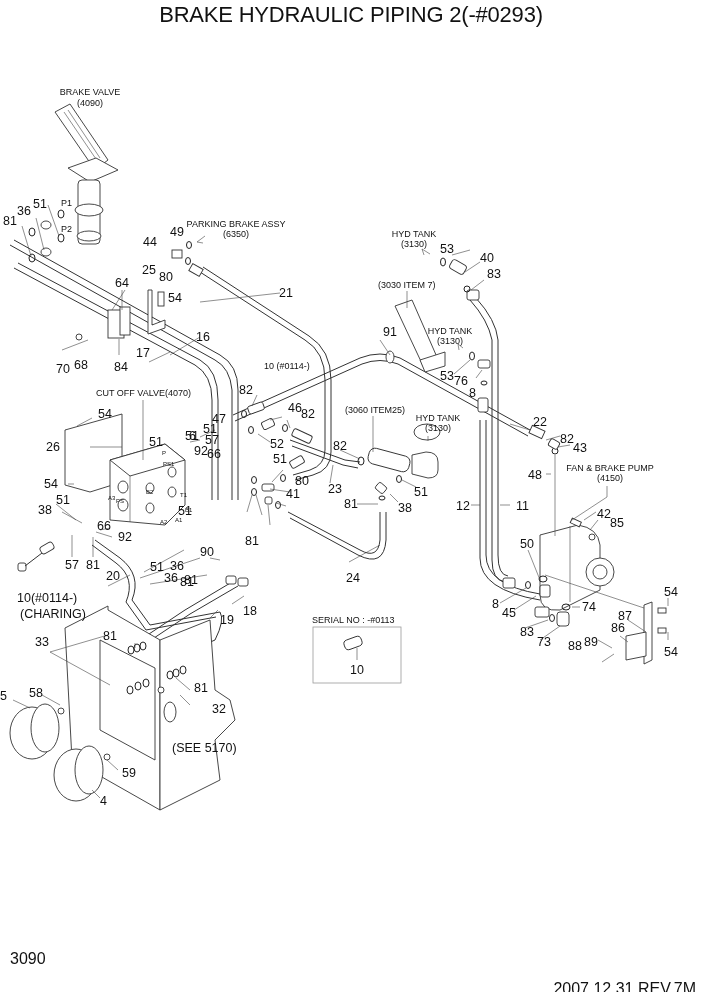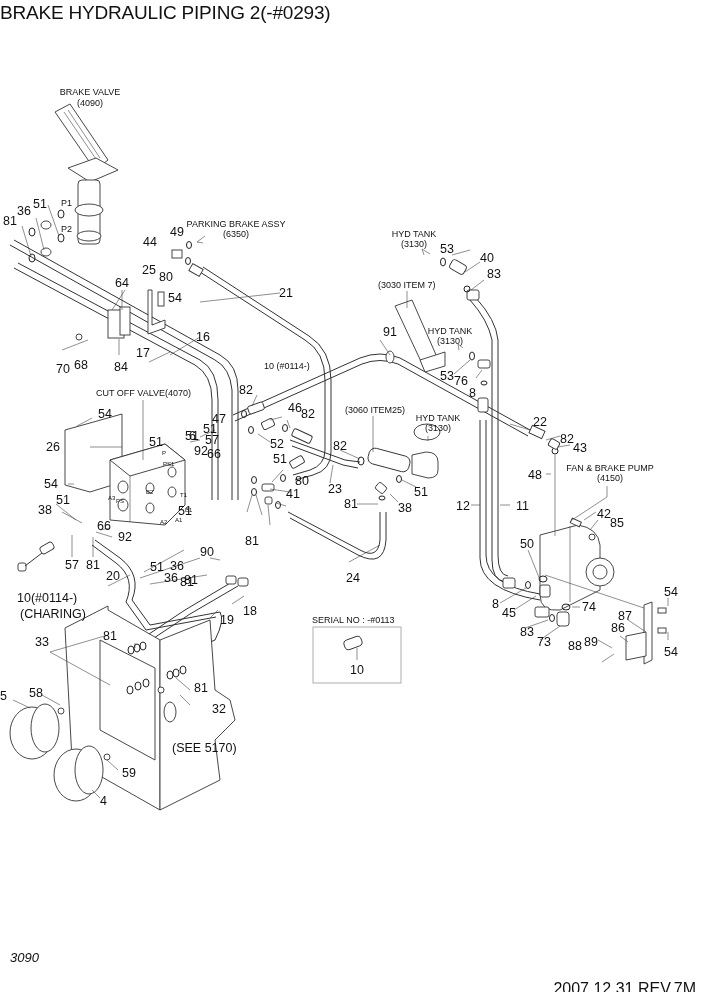--- a/index.html
+++ b/index.html
@@ -1,20 +1,20 @@
 <!DOCTYPE html>
 <html><head>
 <meta charset="utf-8">
 <style>
   html, body { margin: 0; padding: 0; background: #ffffff; }
   body { width: 702px; height: 992px; position: relative; overflow: hidden;
          font-family: "Liberation Sans", sans-serif; color: #111; }
-  .title { position: absolute; top: 2px; left: 0; width: 702px; 
-           font-size: 19px; letter-spacing: -0.2px; }
-  .footer-left { position: absolute; left: 10px; top: 950px; font-size: 13px; font-style: italic; }
+  .title { position: absolute; top: 2px; left: 0; width: 702px; text-align: center;
+           font-size: 22px; letter-spacing: -0.2px; }
+  .footer-left { position: absolute; left: 10px; top: 950px; font-size: 16px; }
   .footer-right { position: absolute; right: 6px; top: 948px; font-size: 16px; margin-top: 32px; }
   svg#diagram { position: absolute; left: 0; top: 0; }
   .lbl { font-family: "Liberation Sans", sans-serif; fill: #111; }
   .num { font-size: 12.5px; }
   .note { font-size: 9px; }
   .line { stroke: #444; stroke-width: 0.6; fill: none; }
   .pipe { stroke: #333; stroke-width: 1; fill: none; }
   .part { stroke: #333; stroke-width: 0.9; fill: #fff; }
   .ring { stroke: #222; stroke-width: 1; fill: none; }
 </style>

